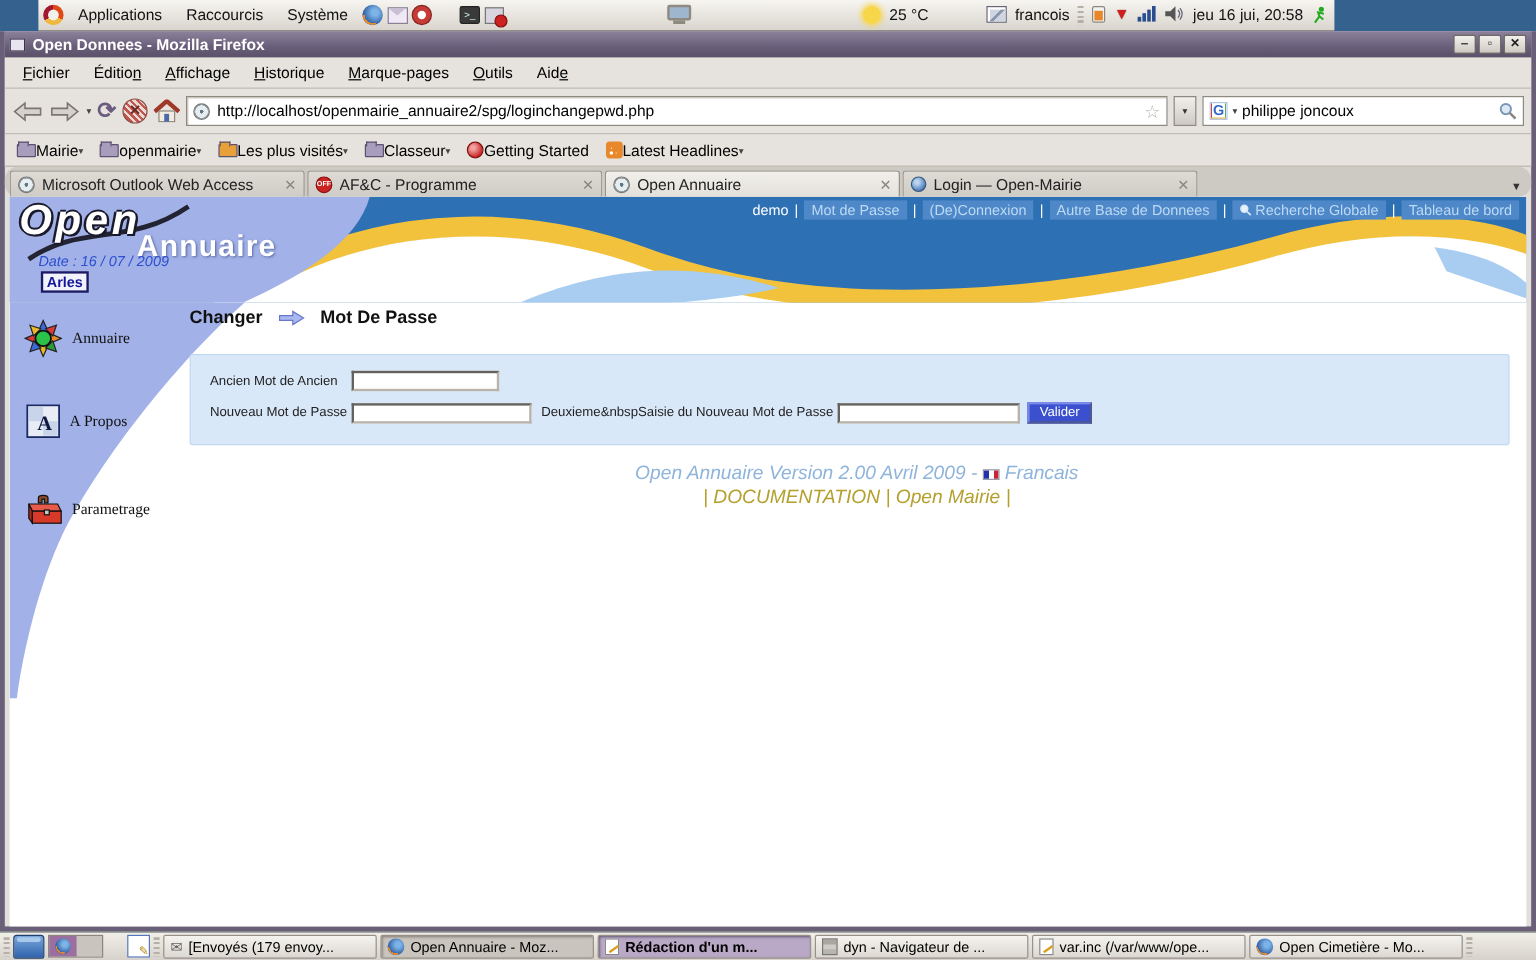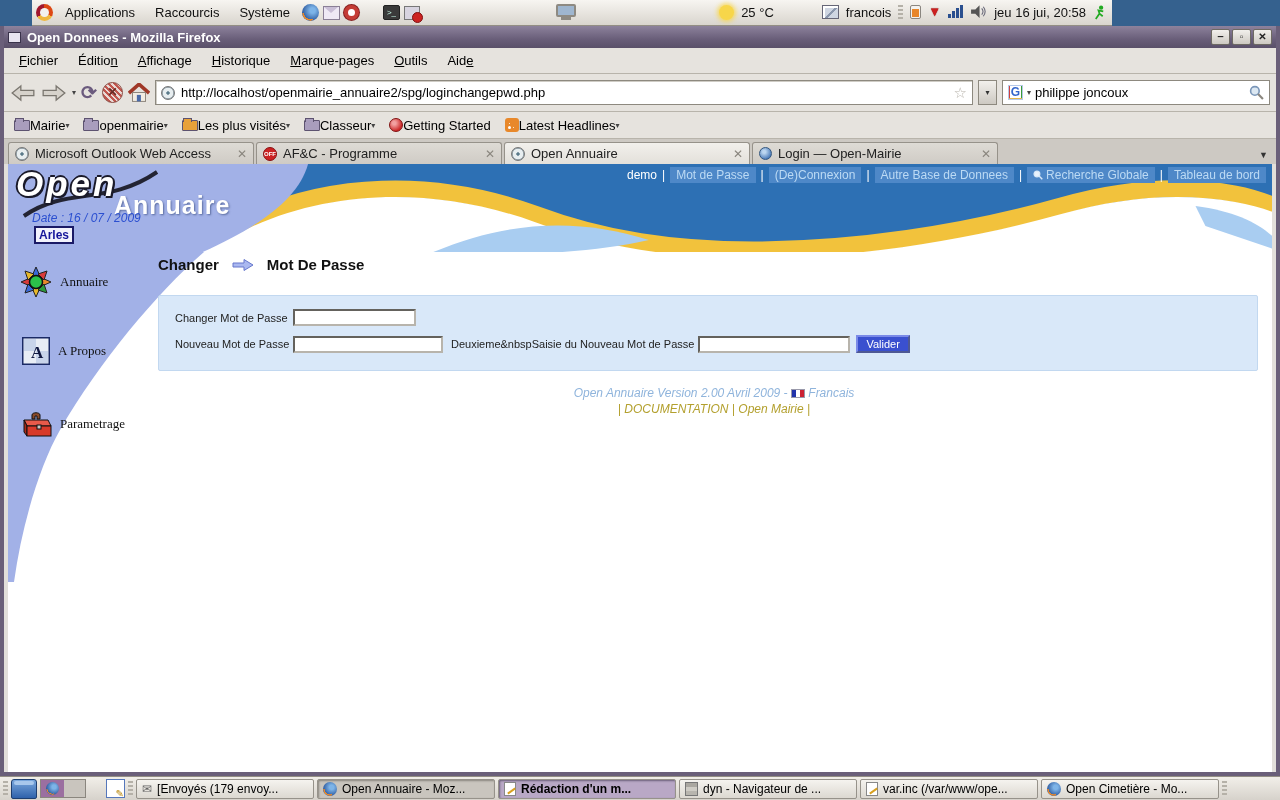--- a/index.html
+++ b/index.html
@@ -90,21 +90,21 @@
   .folder-icon::before { content:""; position:absolute; top:-3px; left:0; width:7px; height:3px;
     background:#a99dbd; border:1px solid #5d5370; border-bottom:none; }
   .folder-icon.orange { background:#e8a13a; }
   .folder-icon.orange::before { background:#e8a13a; }
   .rss-icon { width:14px; height:14px; background:#e8882a; border-radius:3px; position:relative; }
   .rss-icon::after { content:""; position:absolute; left:3px; bottom:3px; width:3px; height:3px;
     background:#fff; border-radius:50%; box-shadow:0 -4px 0 -1px #fff, 4px 0 0 -1px #fff; }
   .gs-icon { width:14px; height:14px; border-radius:50%;
     background:radial-gradient(circle at 35% 35%, #f2a0a0 15%, #cc2a2a 70%); border:1px solid #801010; }
 
-  .tabbar { height:25px; background:#cdc9c3; display:flex; align-items:flex-end; gap:2px; padding:2px 4px 0; }
+  .tabbar { height:25px; background:#cdc9c3; display:flex; align-items:flex-end; gap:2px; padding:2px 4px 0;border-radius:11px; }
   .tab { width:246px; height:22px; background:linear-gradient(#dedbd5,#cfcbc5); border:1px solid #96928a;
     border-bottom:none; border-radius:3px 3px 0 0; display:flex; align-items:center; gap:6px;
     padding:0 6px; font-size:13px; color:#222; }
   .tab.active { background:linear-gradient(#f2f0ec,#e3e0da); }
   .tab .title { white-space:nowrap; overflow:hidden; flex:1; }
   .tab .close { color:#8a867e; font-size:12px; }
   .favicon-red { width:14px; height:14px; border-radius:50%; background:#cc2222; border:1px solid #881010;
     color:#fff; font-size:6px; font-weight:bold; line-height:13px; text-align:center; flex:none; }
   .favicon-blue { width:13px; height:13px; border-radius:50%;
     background:radial-gradient(circle at 38% 35%, #bcd6f0 15%, #4a7ab8 75%); border:1px solid #33567e; flex:none; }
@@ -133,21 +133,21 @@
     font-family:"Liberation Serif", serif; font-size:13px; color:#111; }
   .main { position:absolute; left:148px; right:0; top:88px; bottom:0; }
   .crumb { display:flex; align-items:center; gap:12px; margin:4px 0 0 2px; font-size:15px; font-weight:bold; color:#111; }
   .formpanel { margin:22px 14px 0 2px; height:76px; background:#d9e8f9; border:1px solid #c2d8f0;
     border-radius:2px; font-size:11px; color:#222; padding-top:13px; }
   .frow { display:flex; align-items:center; margin:0 0 9px 16px; }
   .frow .lb1 { width:118px; }
   .pw-input { height:17px; background:#fff; border:2px inset #b8b4ac; font-size:11px; padding:0 2px; }
   .valider-btn { margin-left:6px; background:#3a50cf; color:#fff; border:2px outset #7a8ae8;
     font-size:11px; padding:1px 8px; }
-  .footer { margin-top:15px; text-align:center; font-size:12px; font-style:italic; color:#8fb4dc; }
+  .footer { margin-top:15px; text-align:center; font-size:16px; font-style:italic; color:#8fb4dc; }
   .footer .l2 { color:#b3a02e; margin-top:2px; }
   .flag-fr { display:inline-block; width:14px; height:9px; vertical-align:-1px;
     background:linear-gradient(to right,#2233aa 0 33%,#fff 33% 66%,#cc2233 66%); border:1px solid #99a; }
 
   
   .taskbar { position:absolute; bottom:0; left:0; width:1280px; height:24px;
     background:linear-gradient(#f2efe9,#d6d2cb); border-top:1px solid #938e84;
     display:flex; align-items:center; gap:3px; padding:0 3px; font-size:12px; z-index:50; }
   .trash-icon { width:26px; height:20px; background:linear-gradient(#7aa8dd,#2f62ab); border:1px solid #1e3f70;
     border-radius:3px 3px 2px 2px; position:relative; }
@@ -415,21 +415,21 @@
       <div class="crumb">
         <span>Changer</span>
         <svg width="24" height="14" viewBox="0 0 24 14">
           <path d="M2,5 L13,5 L13,1.5 L22,7 L13,12.5 L13,9 L2,9 Z" fill="#aab8f0" stroke="#6677cc"></path>
         </svg>
         <span>Mot De Passe</span>
       </div>
 
       <div class="formpanel">
         <div class="frow">
-          <span class="lb1">Changer Mot de Passe</span>
+          <span class="lb1">Ancien Mot de Ancien</span>
           <input class="pw-input" style="width: 123px;">
         </div>
         <div class="frow">
           <span class="lb1">Nouveau Mot de Passe</span>
           <input class="pw-input" style="width: 150px;">
           <span style="margin-left:8px">Deuxieme&amp;nbspSaisie du Nouveau Mot de Passe</span>
           <input class="pw-input" style="width: 152px; margin-left: 4px;">
           <button class="valider-btn">Valider</button>
         </div>
       </div>

